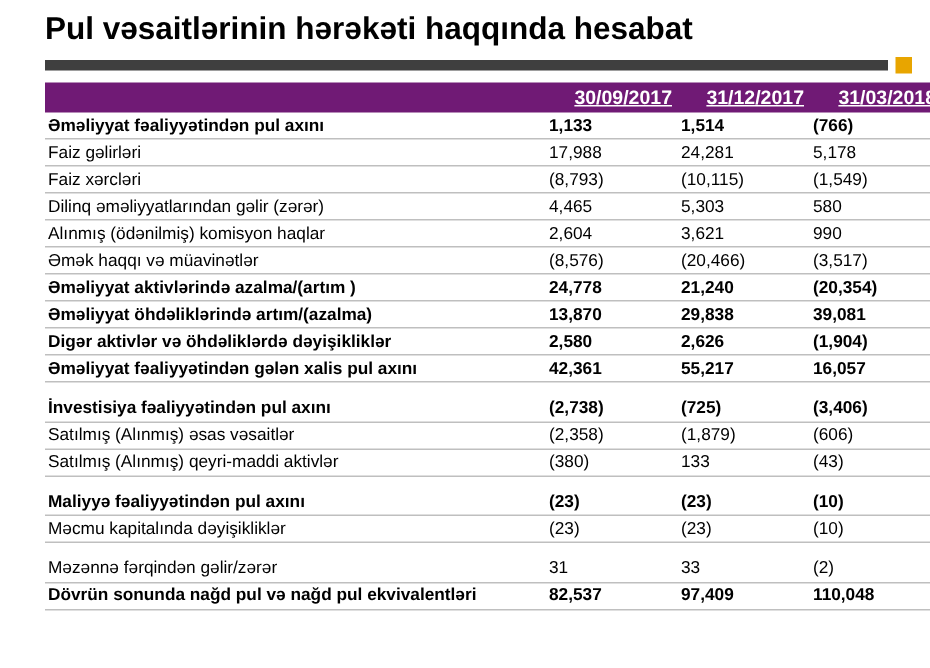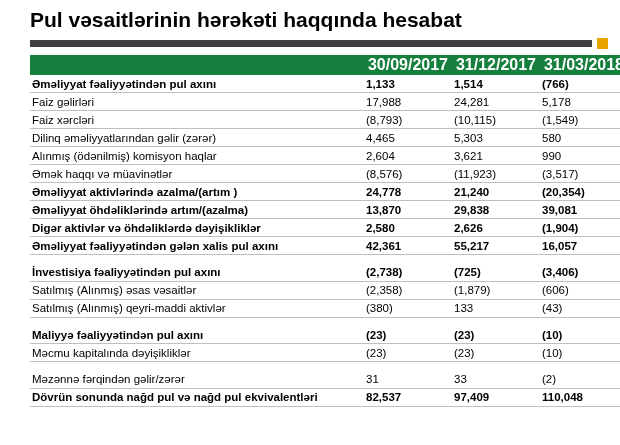--- a/index.html
+++ b/index.html
@@ -36,27 +36,28 @@
     width: 100%;
     border-collapse: collapse;
     margin-top: 6px;
     font-size: 11.5px;
     table-layout: fixed;
   }
   table.cashflow col.c-label { width: 336px; }
   table.cashflow col.c-num   { width: 88px; }
 
   thead th {
-    background: #15803d;
+    background: #701a75;
     color: #ffffff;
     font-weight: bold;
     text-align: right;
     padding: 3px 6px 3px 0;
-    font-size: 16px;
+    font-size: 13px;
     line-height: 14px;
+    text-decoration: underline;
   }
   thead th.label-col { text-align: left; }
 
   tbody td {
     border-bottom: 1px solid #bfbfbf;
     padding: 1.5px 0;
     line-height: 14px;
     vertical-align: middle;
   }
   tbody td.label-col { text-align: left; padding-left: 2px; }
@@ -118,21 +119,21 @@
         </tr>
         <tr class="">
           <td class="label-col">Alınmış (ödənilmiş) komisyon haqlar</td>
           <td class="num">2,604</td>
           <td class="num">3,621</td>
           <td class="num">990</td>
         </tr>
         <tr class="">
           <td class="label-col">Əmək haqqı və müavinətlər</td>
           <td class="num">(8,576)</td>
-          <td class="num">(11,923)</td>
+          <td class="num">(20,466)</td>
           <td class="num">(3,517)</td>
         </tr>
         <tr class="bold-row">
           <td class="label-col">Əməliyyat aktivlərində azalma/(artım )</td>
           <td class="num">24,778</td>
           <td class="num">21,240</td>
           <td class="num">(20,354)</td>
         </tr>
         <tr class="bold-row">
           <td class="label-col">Əməliyyat öhdəliklərində artım/(azalma)</td>

